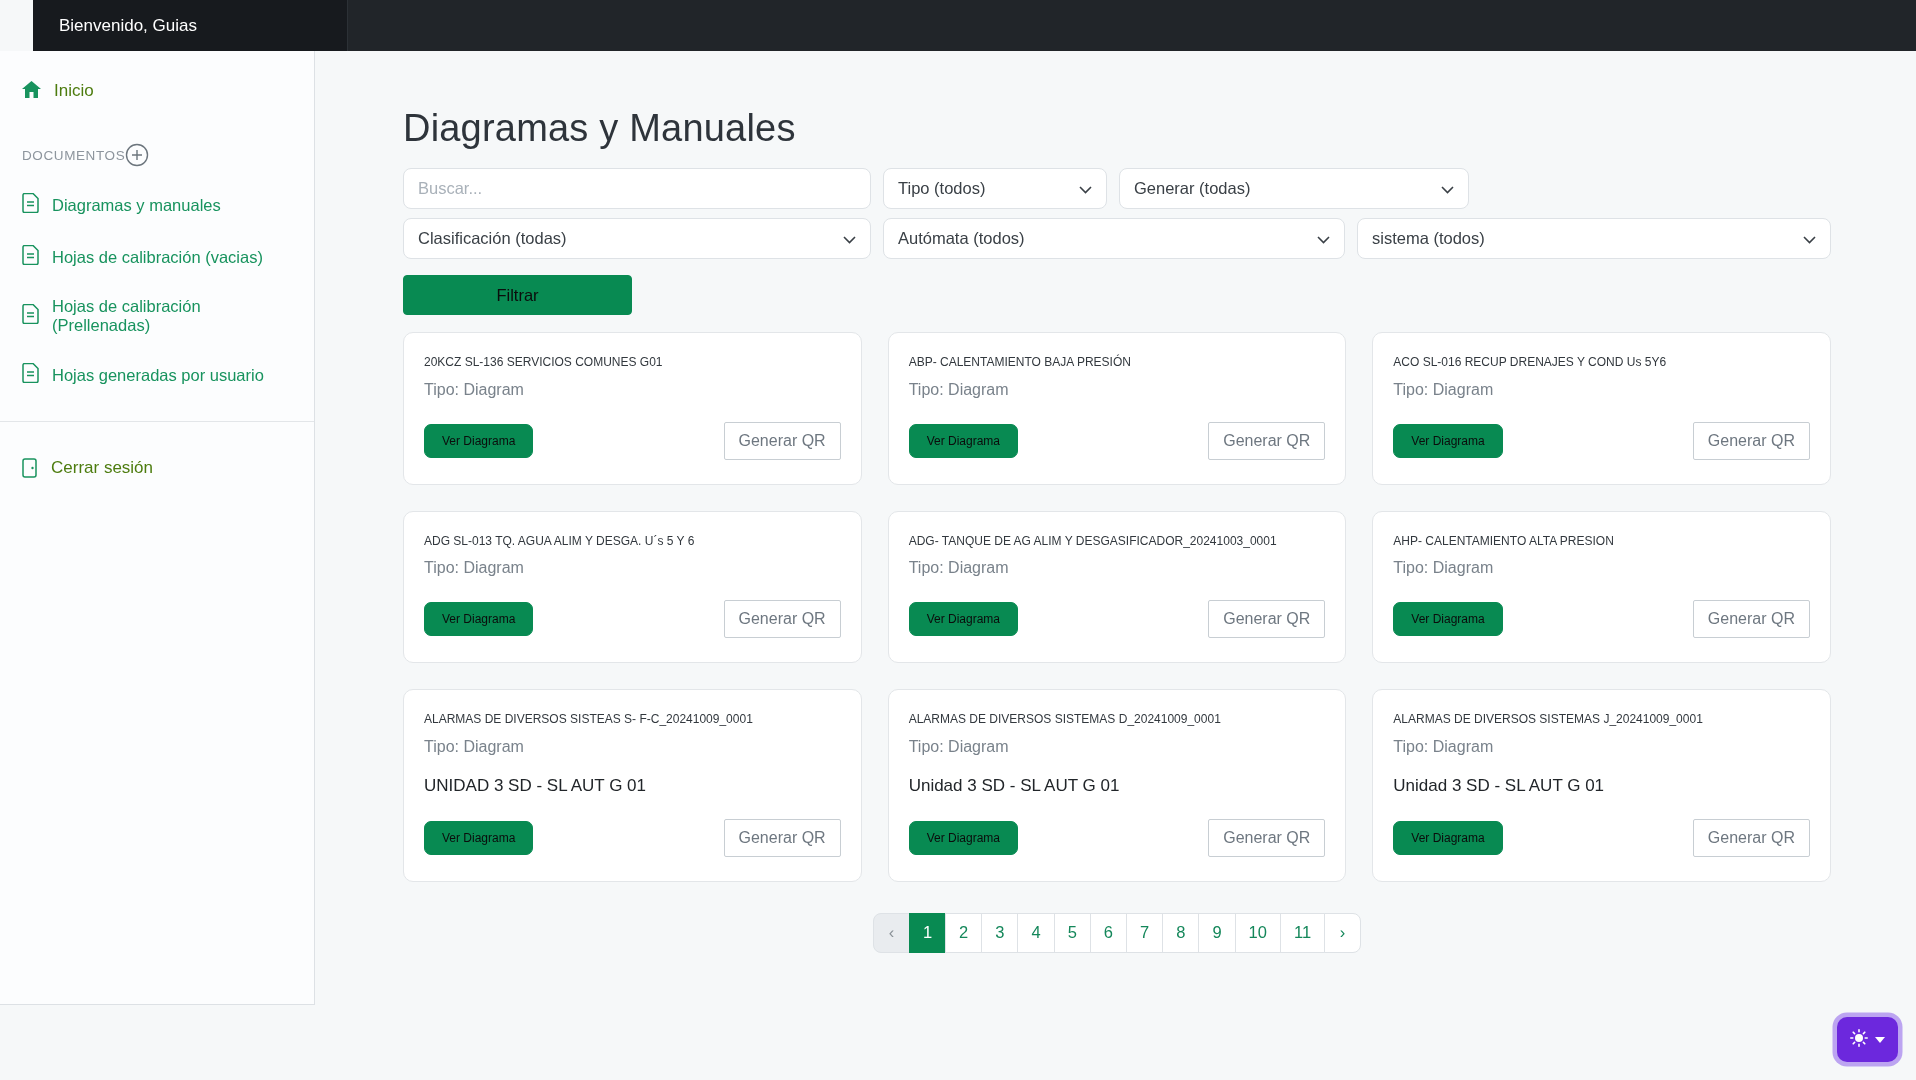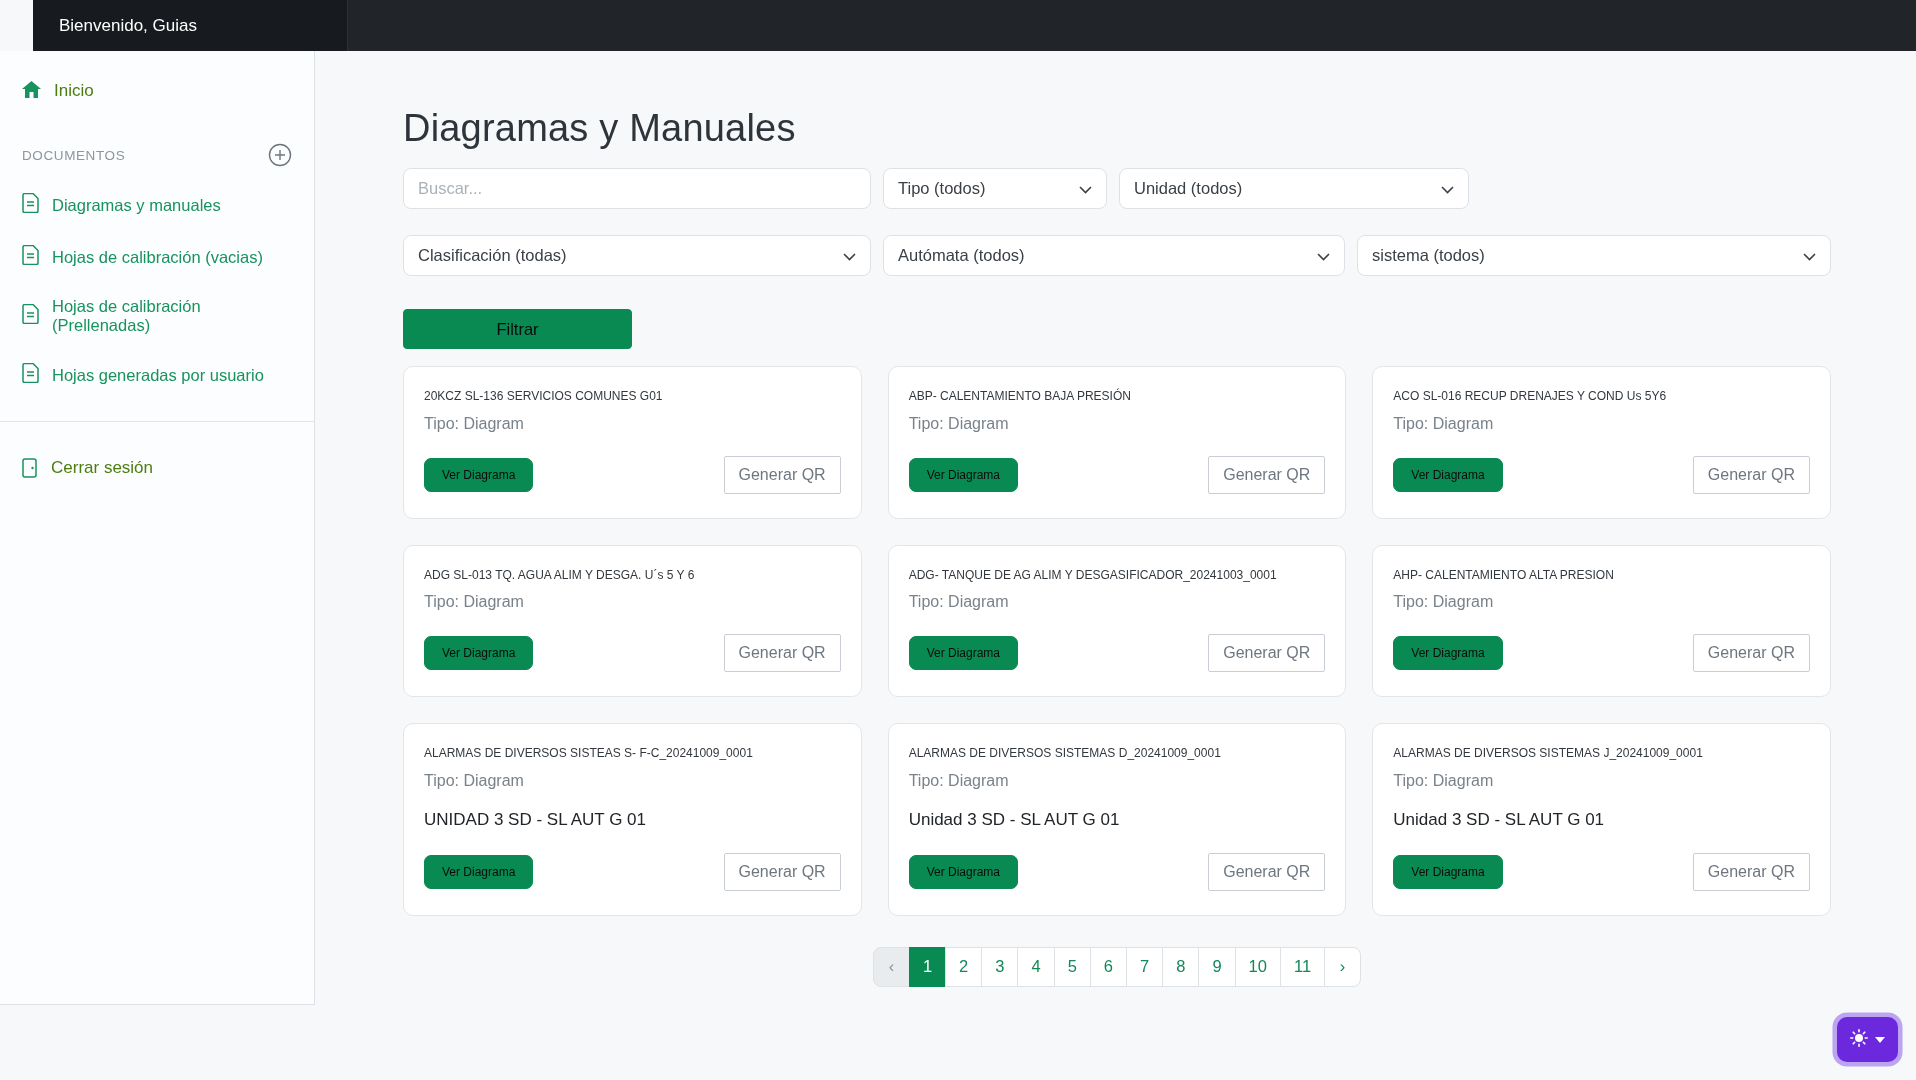--- a/index.html
+++ b/index.html
@@ -24,40 +24,40 @@
     width:315px; height:954px; background:#fcfdfe;
     border-right:1px solid #dde1e5; border-bottom:1px solid #dde1e5;
     padding:30px 22px 0 22px; flex-shrink:0;
   }
   .side-link {
     display:flex; gap:13px;
     color:#4d7c0f; font-size:17px; cursor:pointer; margin-bottom:8px;
   }
   .side-link svg { flex-shrink:0; }
   .side-section-head {
-    display:flex; align-items:center; justify-content:space-between;
+    display:flex; align-items:center; justify-content:flex-start;
     margin:40px 0 26px 0;
   }
   .side-section-title {
     color:#8d959d; font-size:13.5px; letter-spacing:.6px;
   }
   .plus-circle { cursor:pointer; display:flex; }
   .doc-item {
     display:flex; align-items:center; gap:13px;
     color:#18935e; font-size:16.5px; cursor:pointer; margin-bottom:28px;
   }
   .side-divider { border-top:1px solid #e3e6e9; margin:34px -22px 0 -22px; }
   .logout { margin-top:36px; }
 
   
   .main { flex:1; padding:56px 0 0 88px; }
   .page-title { font-size:38px; font-weight:500; color:#2e343b; letter-spacing:.2px; }
 
   .filters { margin-top:18px; width:1428px; }
-  .filter-row { display:flex; gap:12px; margin-bottom:26px; }
+  .filter-row { display:flex; gap:12px; margin-bottom:9px; }
   .search-input {
     width:468px; height:41px; border:1px solid #dee2e6; border-radius:8px;
     background:#fff; padding:0 14px; font-size:16.5px; color:#212529;
     font-family:"Liberation Sans", sans-serif; outline:none;
   }
   .search-input::placeholder { color:#a9b1b9; }
   .select-box {
     height:41px; border:1px solid #dee2e6; border-radius:8px; background:#fff;
     display:flex; align-items:center; justify-content:space-between;
     padding:0 14px; font-size:16.5px; color:#3a4046; cursor:pointer;
@@ -217,21 +217,21 @@
         <input class="search-input" type="text" placeholder="Buscar..." style="">
         <div class="select-box w-tipo">
           <span>Tipo (todos)</span>
           <span>
             <svg width="13" height="8" viewBox="0 0 13 8" fill="none" stroke="#3a4046" stroke-width="1.6">
                 <path d="M1 1 L6.5 6.5 L12 1"></path>
               </svg>
           </span>
         </div>
         <div class="select-box w-unidad">
-          <span>Unidad (todos)</span>
+          <span>Generar (todas)</span>
           <span>
             <svg width="13" height="8" viewBox="0 0 13 8" fill="none" stroke="#3a4046" stroke-width="1.6">
                 <path d="M1 1 L6.5 6.5 L12 1"></path>
               </svg>
           </span>
         </div>
       </div>
       <div class="filter-row">
         <div class="select-box w-clasif">
           <span>Clasificación (todas)</span>

